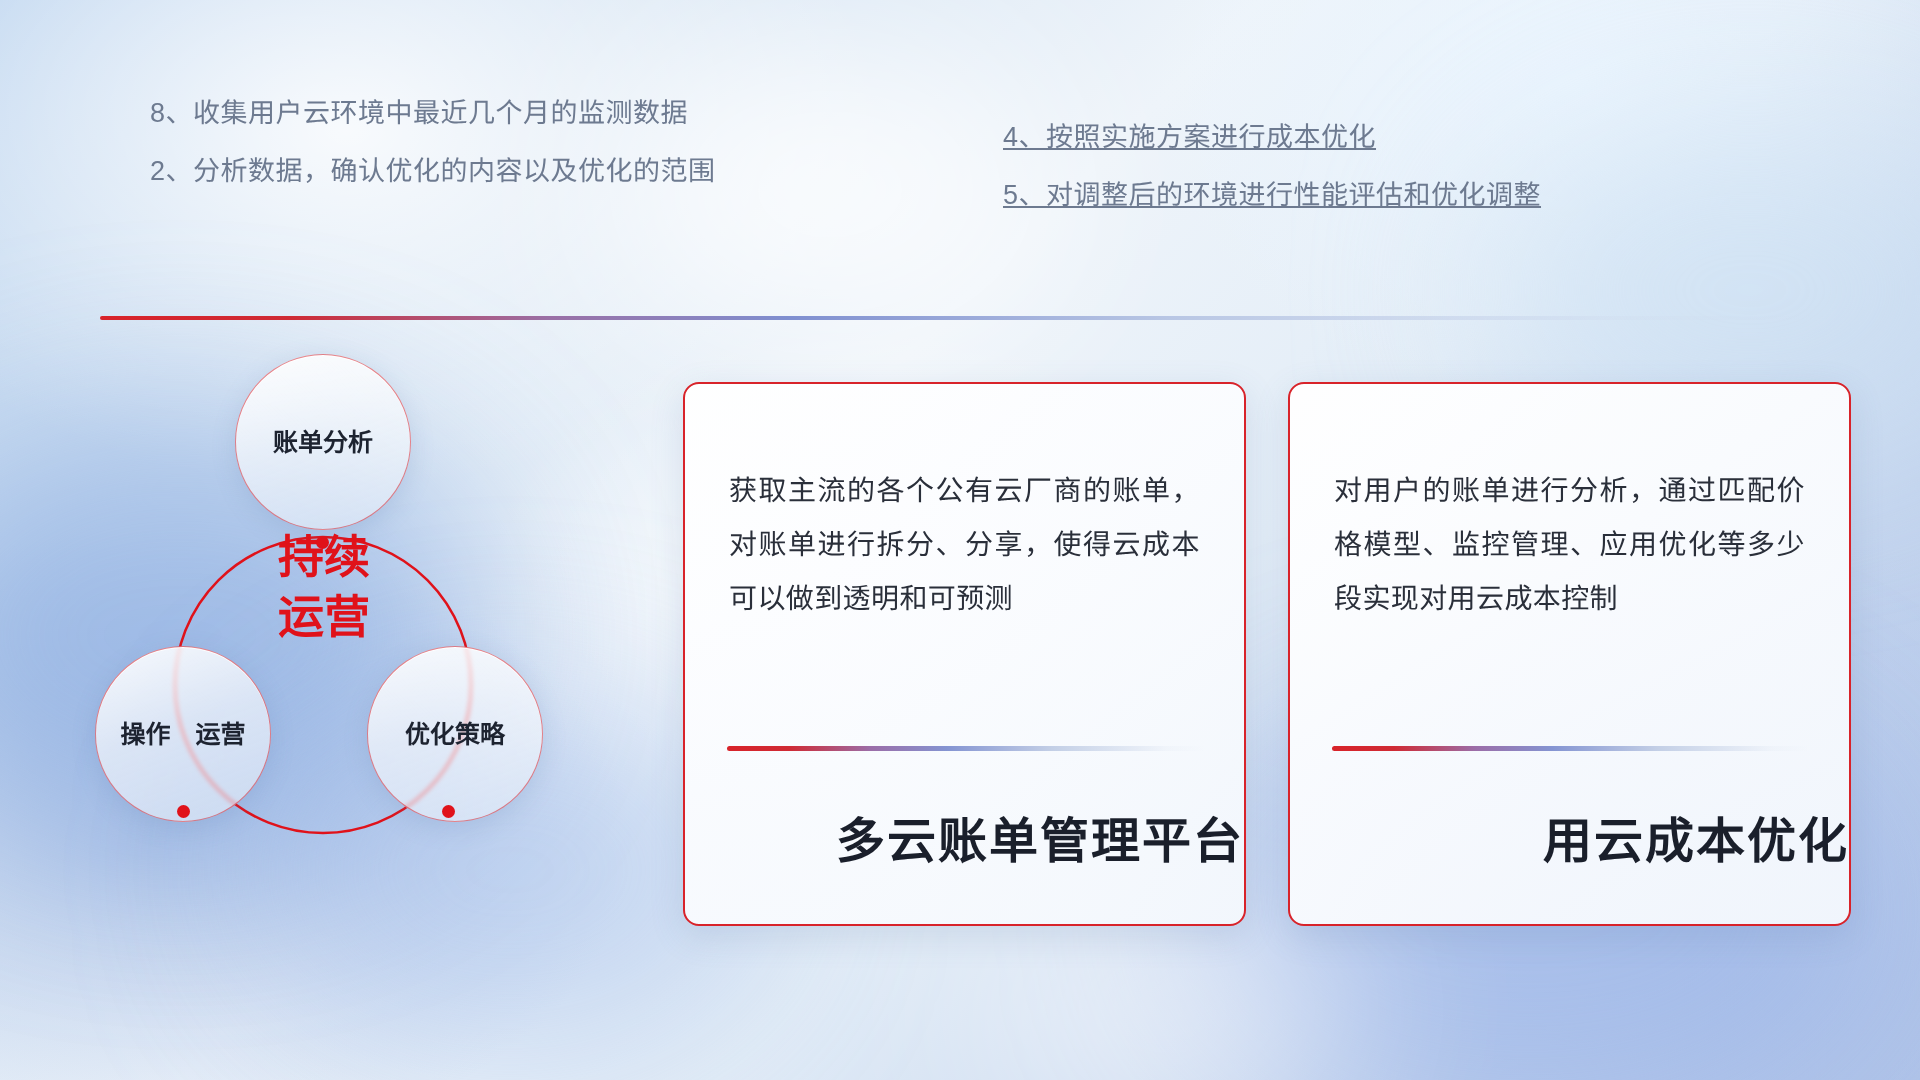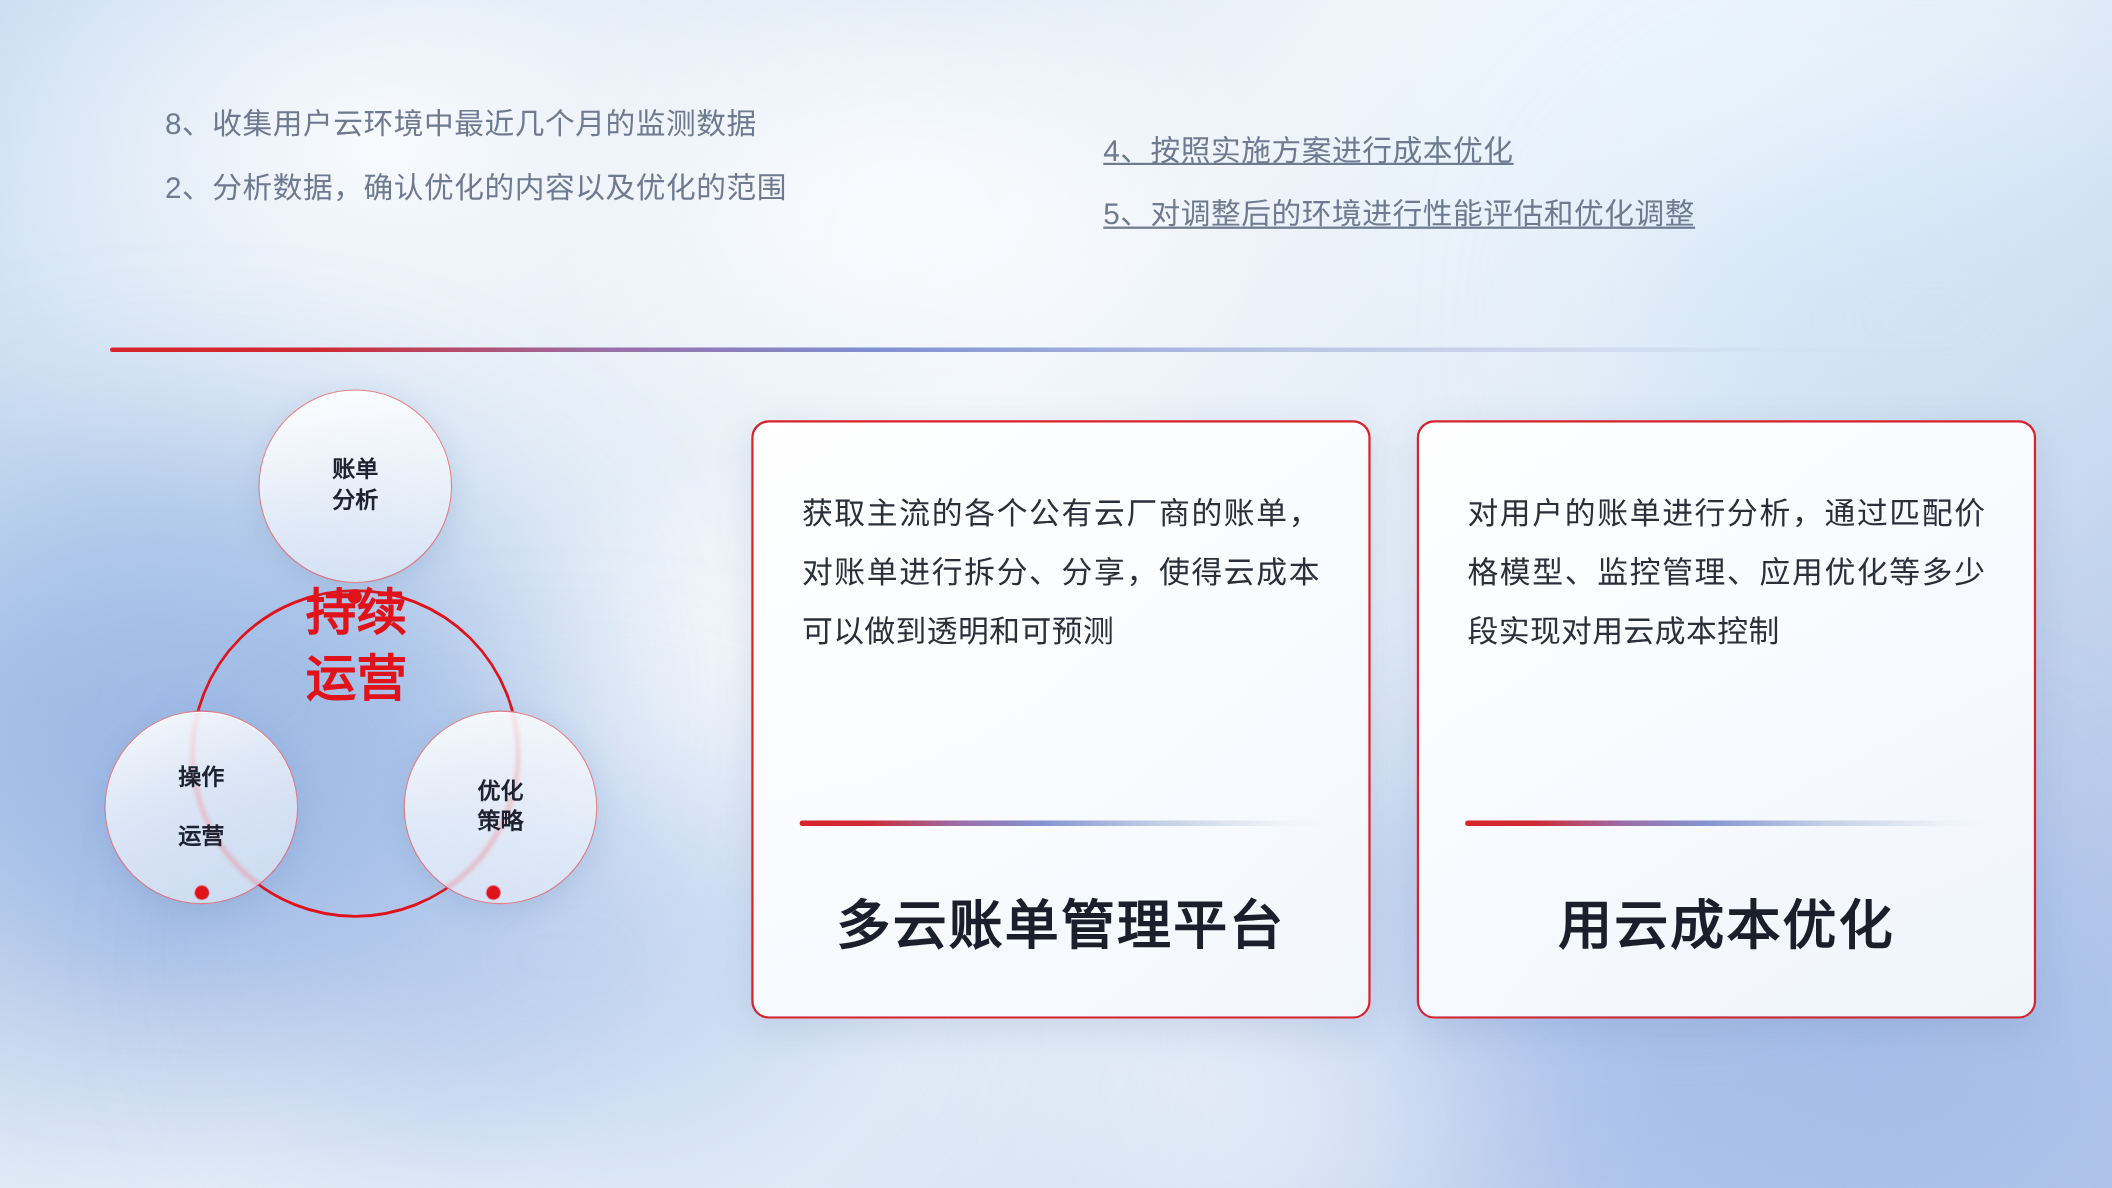--- a/index.html
+++ b/index.html
@@ -74,25 +74,25 @@
   }
   .venn svg { position: absolute; left: 0; top: 0; }
 
   .bubble {
     position: absolute;
     border-radius: 50%;
     border: 1px solid rgba(216,35,42,0.55);
     background: linear-gradient(160deg, rgba(255,255,255,0.92) 0%, rgba(255,255,255,0.62) 45%, rgba(232,240,250,0.55) 100%);
     box-shadow: 0 6px 24px rgba(90,120,170,0.18), inset 0 1px 0 rgba(255,255,255,0.9);
     display: flex;
-    flex-direction: column;
+    flex-direction: row;
     align-items: center;
     justify-content: center;
     color: #1d2330;
-    font-size: 21px;
+    font-size: 25px;
     font-weight: bold;
     line-height: 1.32;
     text-align: center;
     backdrop-filter: blur(2px);
   }
   .bubble.top    { width: 174px; height: 174px; left: 140px; top: -1px; }
   .bubble.left   { width: 174px; height: 174px; left: 0px;   top: 291px; gap: 25px; }
   .bubble.right  { width: 174px; height: 174px; left: 272px; top: 291px; }
 
   .center-label {
@@ -122,21 +122,21 @@
   .card {
     position: absolute;
     top: 382px;
     width: 563px;
     height: 544px;
     border: 2px solid #d8232a;
     border-radius: 16px;
     background: linear-gradient(145deg, rgba(255,255,255,0.97) 0%, rgba(252,253,255,0.95) 35%, rgba(244,248,253,0.95) 100%);
     box-shadow: 0 10px 34px rgba(80,110,160,0.16);
     box-sizing: border-box;
-    padding: 56px 44px 0 44px;
+    padding: 80px 44px 0 44px;
   }
   .card.card-1 { left: 683px; }
   .card.card-2 { left: 1288px; }
 
   .card-body {
     color: #2a2f3a;
     font-size: 28px;
     line-height: 1.92;
     letter-spacing: 0.4px;
     text-align: justify;
@@ -150,21 +150,21 @@
     height: 5px;
     border-radius: 3px;
     background: linear-gradient(90deg, #d8232a 0%, #cf2a34 13%, #9b6da8 30%, #8494d2 46%, #c3cfe6 68%, rgba(220,228,240,0.2) 92%, rgba(220,228,240,0) 100%);
   }
 
   .card-title {
     position: absolute;
     left: 0;
     right: 0;
     bottom: 52px;
-    text-align: center;
+    text-align: right;
     color: #1a1f2b;
     font-size: 49px;
     font-weight: bold;
     letter-spacing: 2px;
   }
 </style>
 </head>
 <body>
 
 <div id="slide">

